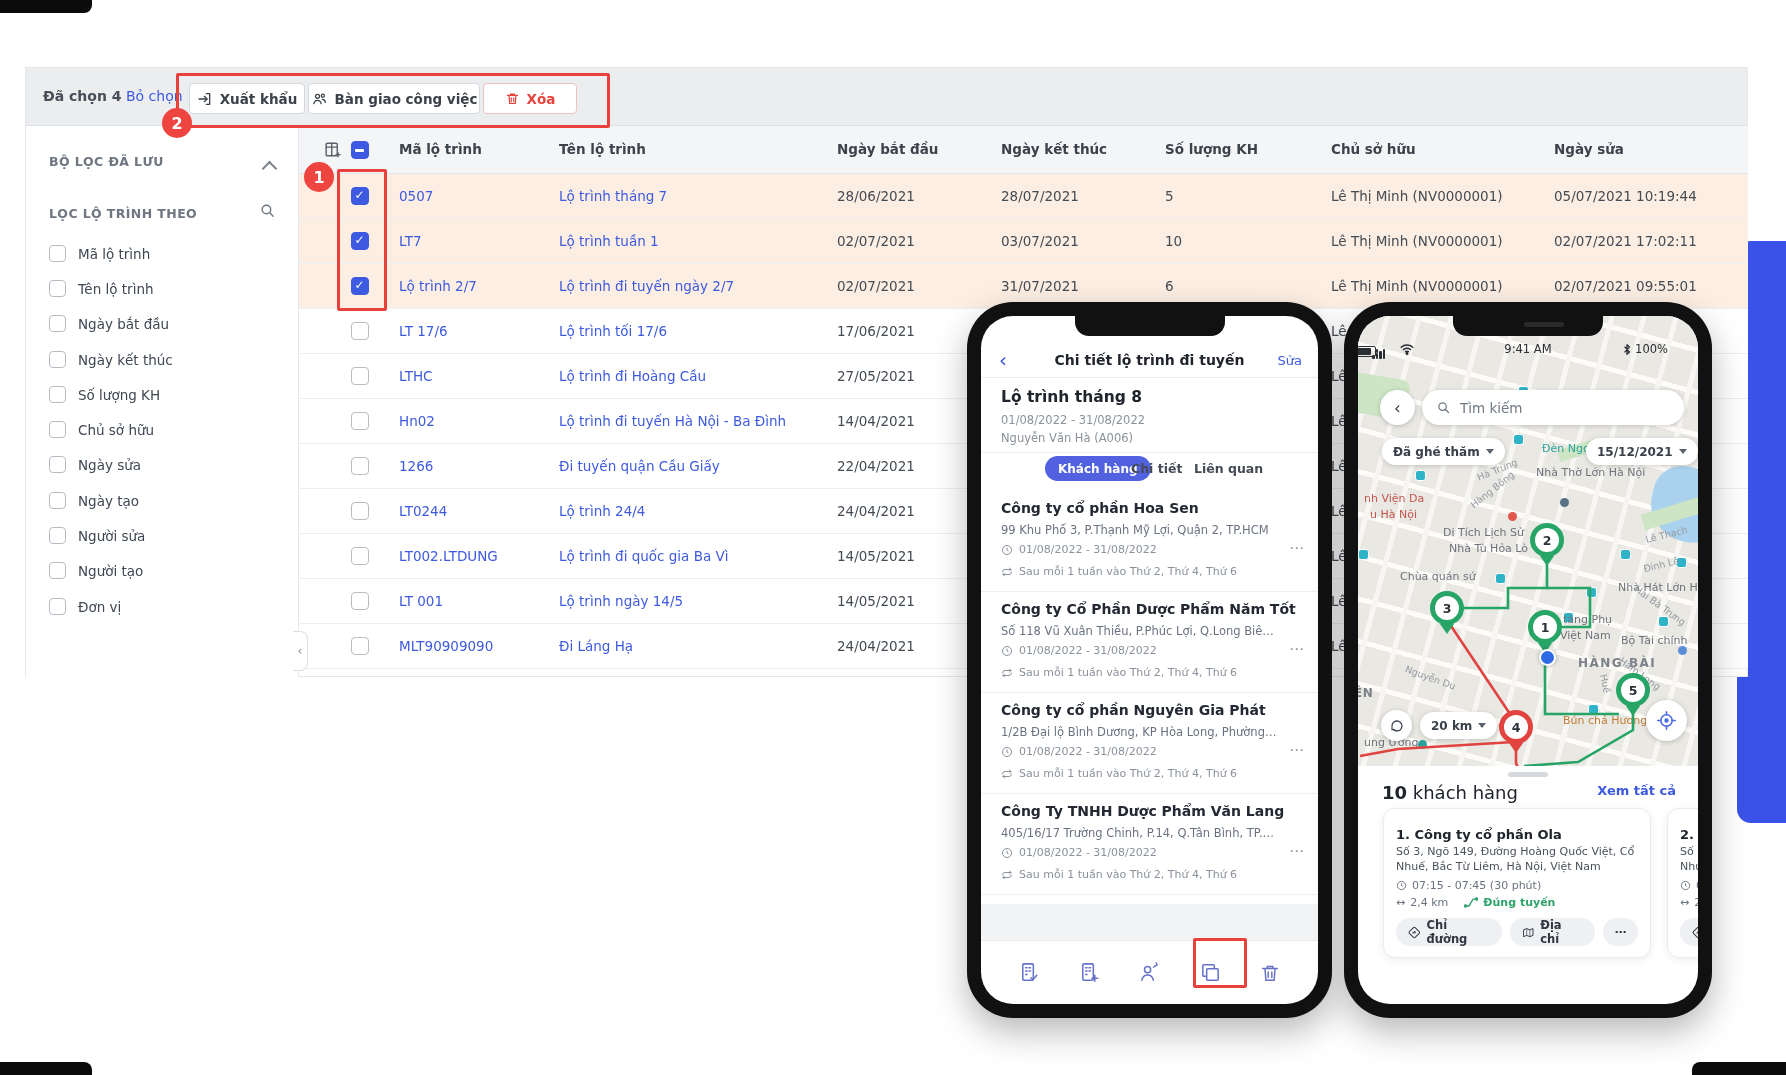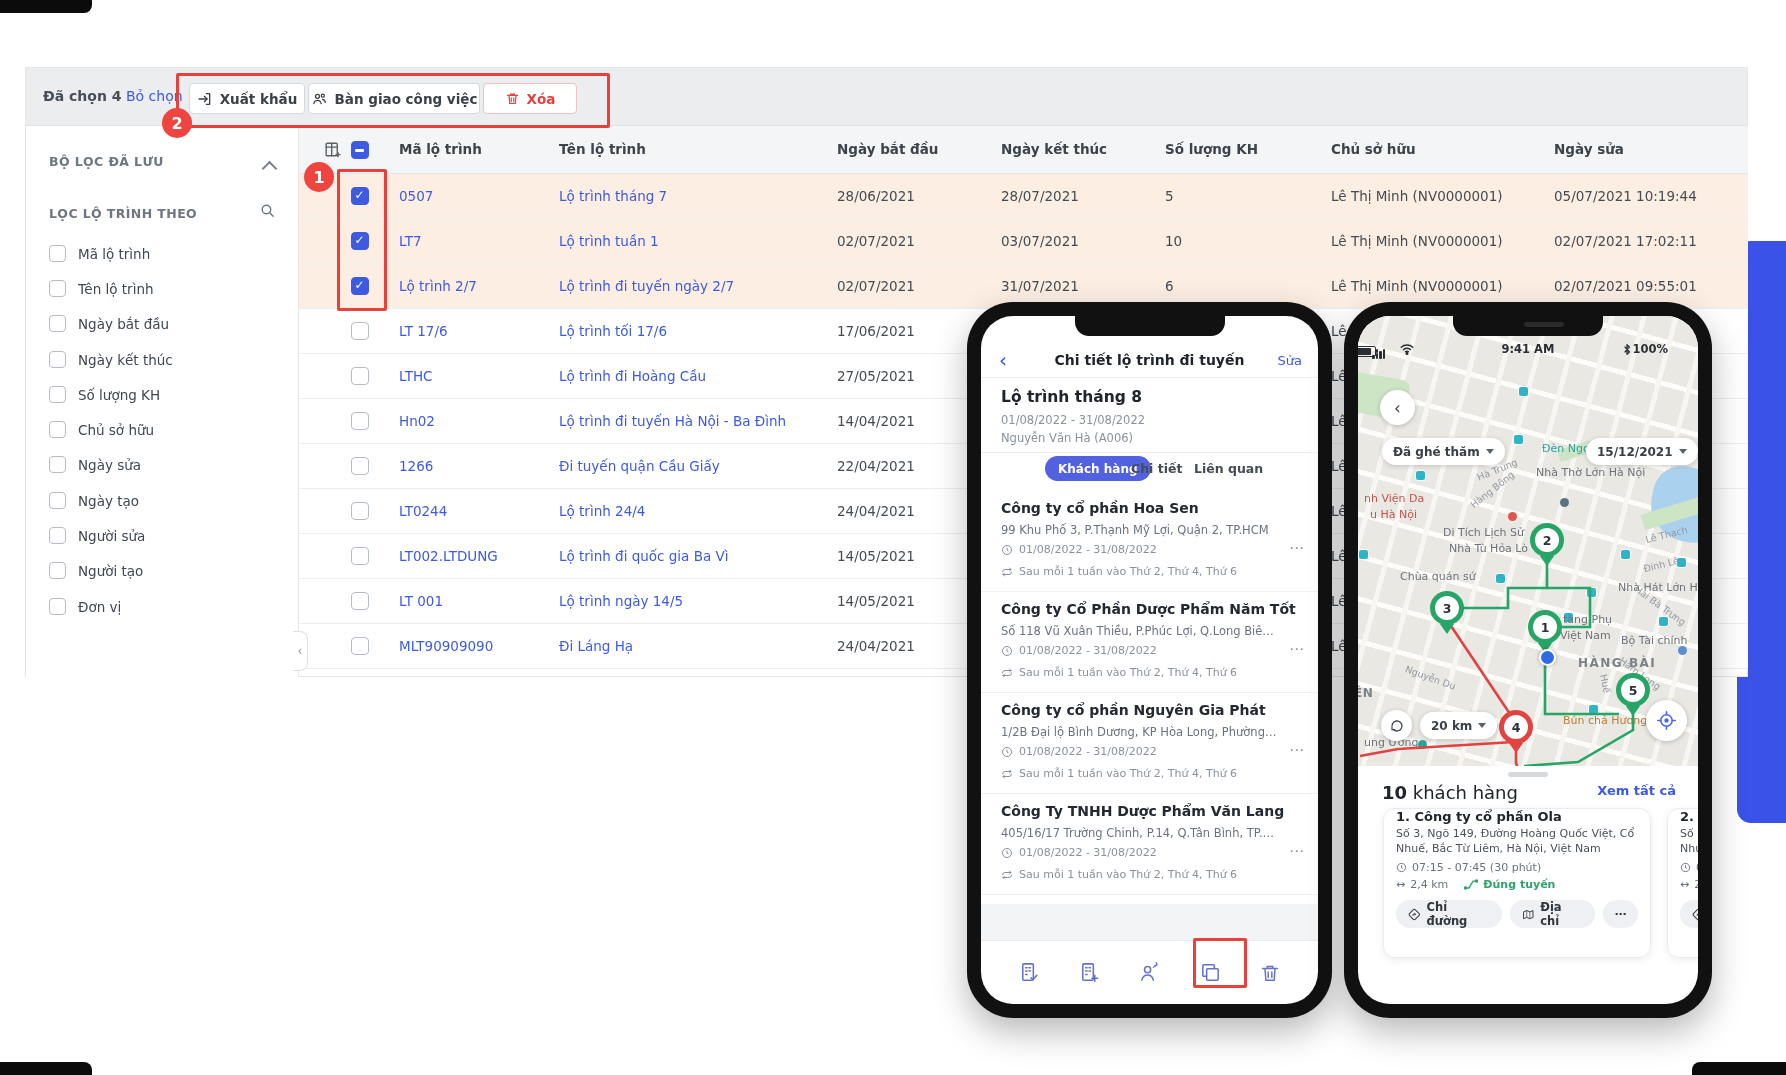--- a/index.html
+++ b/index.html
@@ -94,32 +94,32 @@
   .pin{position:absolute;width:34px;height:34px;border-radius:50%;background:#fff;box-sizing:border-box;z-index:6;
        display:flex;align-items:center;justify-content:center;font-size:12.5px;font-weight:bold;color:#2b3138;}
   .pin.green{border:5px solid #27a567;} .pin.red{border:5px solid #e04340;}
   .pin::after{content:"";position:absolute;left:50%;top:28px;transform:translateX(-50%);border:7px solid transparent;border-top:10px solid #27a567;}
   .pin.red::after{border-top-color:#e04340;}
   .bluedot{position:absolute;width:13px;height:13px;border-radius:50%;background:#2e6be5;border:2.5px solid #fff;box-shadow:0 0 4px rgba(0,0,0,.3);z-index:7;}
   .mapbtn{position:absolute;background:#fff;border-radius:50%;box-shadow:0 1px 5px rgba(0,0,0,.22);display:flex;align-items:center;justify-content:center;z-index:8;}
   .chip{position:absolute;height:27px;background:#fff;border-radius:14px;box-shadow:0 1px 5px rgba(0,0,0,.18);
         display:flex;align-items:center;gap:6px;padding:0 11px;font-size:12px;font-weight:bold;color:#394049;z-index:8;box-sizing:border-box;}
   .caret{width:0;height:0;border-left:4px solid transparent;border-right:4px solid transparent;border-top:5px solid #5a626b;}
-  .statusbar{position:absolute;left:0;top:26px;width:100%;height:18px;z-index:9;font-size:11.5px;font-weight:bold;color:#2a2e35;}
+  .statusbar{position:absolute;left:0;top:26px;width:100%;height:18px;z-index:9;font-size:11.5px;font-weight:normal;color:#2a2e35;}
   .sigbar{display:inline-block;width:2.5px;background:#2a2e35;border-radius:1px;margin-right:1px;vertical-align:bottom;}
   .battery{display:inline-block;width:20px;height:9px;border:1px solid #2a2e35;border-radius:2px;position:relative;vertical-align:-1px;}
   .battery::before{content:"";position:absolute;left:1px;top:1px;bottom:1px;width:15px;background:#2a2e35;border-radius:1px;}
   .battery::after{content:"";position:absolute;right:-3px;top:2px;width:2px;height:4px;background:#2a2e35;border-radius:1px;}
   .searchpill{position:absolute;left:64px;top:74px;width:262px;height:35px;background:#fff;border-radius:18px;box-shadow:0 1px 5px rgba(0,0,0,.18);
               display:flex;align-items:center;gap:9px;padding:0 14px;box-sizing:border-box;z-index:9;color:#707882;font-size:13.5px;}
   .p2-handle{position:absolute;left:150px;top:456px;width:40px;height:5px;border-radius:3px;background:#d6d9de;}
   .p2-header{position:absolute;left:24px;top:466px;font-size:18px;color:#20242c;}
   .p2-viewall{position:absolute;right:22px;top:467px;font-size:13px;font-weight:bold;color:#3d5ae0;}
   .card{position:absolute;top:492px;width:268px;height:150px;background:#fff;border:1px solid #e9ebee;border-radius:12px;
-        box-shadow:0 2px 8px rgba(0,0,0,.07);box-sizing:border-box;padding:0 12px;}
+        box-shadow:0 2px 8px rgba(0,0,0,.07);box-sizing:border-box;padding:18px 12px;}
   .card .t{font-size:13px;font-weight:bold;color:#20242c;margin-bottom:3px;white-space:nowrap;}
   .card .a{font-size:11px;color:#4a515b;line-height:1.35;height:30px;overflow:hidden;}
   .card .r{font-size:11px;color:#6a7280;margin-top:4px;display:flex;align-items:center;gap:5px;white-space:nowrap;}
   .card .ok{color:#2fa36b;font-weight:bold;}
   .cpill{height:28px;background:#eef0f3;border-radius:14px;display:flex;align-items:center;justify-content:center;gap:6px;
          font-size:11.5px;font-weight:bold;color:#30363e;padding:0 12px;box-sizing:border-box;}
   .cbtns{display:flex;gap:8px;margin-top:9px;}
   svg{display:block;}
 </style>
 </head>
@@ -594,20 +594,29 @@
                 <path d="M3 4.5 9 11l-3 3V2l3 3-6 6.5"></path>
               </svg>
           </span>
           <span class="abs" style="right:30px;">100%</span>
           <span class="abs battery" style="right:4px;top:3px;"></span>
         </div>
 
         <div class="mapbtn" style="left:22px;top:74px;width:35px;height:35px;">
           <span style="font-size:17px;color:#3c4550;">‹</span>
         </div>
+        <div class="searchpill">
+          <span>
+              <svg width="15" height="15" viewBox="0 0 24 24" fill="none" stroke="#707882" stroke-width="2" stroke-linecap="round">
+                <circle cx="10.5" cy="10.5" r="6"></circle>
+                <path d="M15.5 15.5 20 20"></path>
+              </svg>
+            </span>
+          <span>Tìm kiếm</span>
+        </div>
 
         <div class="chip" style="left:24px;top:122px;">
           <span>Đã ghé thăm</span>
             <span class="caret"></span>
         </div>
         <div class="chip" style="left:228px;top:122px;">
           <span>15/12/2021</span>
             <span class="caret"></span>
         </div>
 

